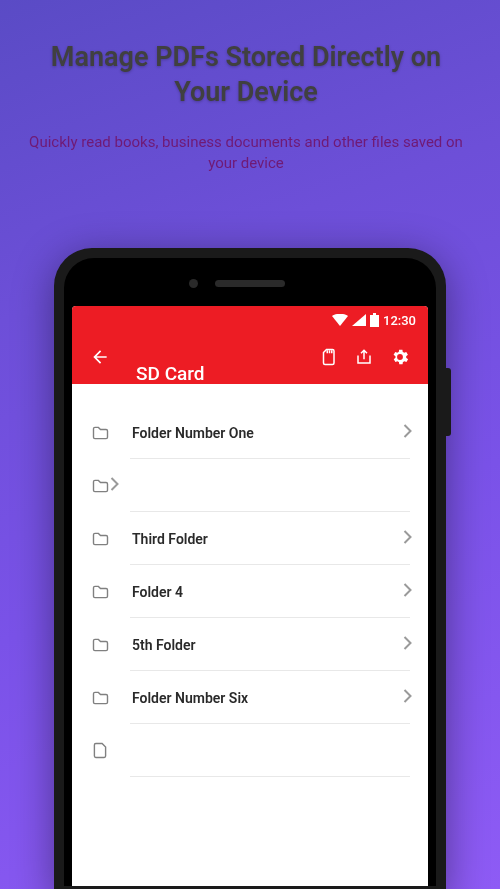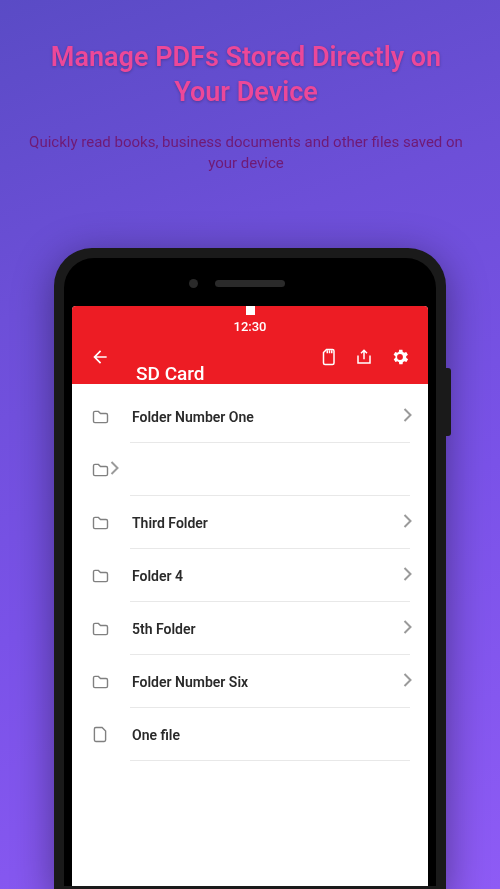--- a/index.html
+++ b/index.html
@@ -5,21 +5,21 @@
   * { box-sizing: border-box; margin: 0; padding: 0; }
   body {
     width: 500px;
     height: 889px;
     background: linear-gradient(160deg, #5a4bc5 0%, #6d4fd8 30%, #7a52e8 60%, #8e5bf5 100%);
     font-family: -apple-system, BlinkMacSystemFont, 'Segoe UI', Roboto, Arial, sans-serif;
     overflow: hidden;
     position: relative;
   }
   .headline {
-    color: #ec4899;
+    color: #404040;
     text-align: center;
     font-size: 27px;
     font-weight: 600;
     padding: 40px 38px 0 30px;
     line-height: 1.3;
     text-shadow: 0 1px 3px rgba(0,0,0,0.25);
   }
   .subhead {
     color: #701a75;
     text-align: center;
@@ -83,21 +83,20 @@
     background: #ed1c24;
     height: 28px;
     display: flex;
     justify-content: flex-end;
     align-items: center;
     padding: 0 12px;
     gap: 4px;
     color: #fff;
     font-size: 13px;
     font-weight: 500;
-    flex-direction: column;
   }
   .statusbar svg { display:block; }
   .appbar {
     background: #ed1c24;
     height: 50px;
     display: flex;
     align-items: center;
     padding: 0 10px;
     color: #fff;
   }
@@ -111,21 +110,21 @@
   .icon-btn {
     width: 36px;
     height: 36px;
     display: flex;
     align-items: center;
     justify-content: center;
     cursor: pointer;
   }
   .list {
     background: #fff;
-    padding-top: 6px;
+    padding-top: 22px;
   }
   .row {
     display: flex;
     align-items: center;
     height: 53px;
     padding: 0 16px 0 18px;
     cursor: pointer;
     position: relative;
   }
   .row-divider {
@@ -309,21 +308,20 @@
           <div class="row-divider"></div>
         </div>
 
 
         <div class="row">
           <span class="row-icon">
             <svg width="14" height="17" viewBox="0 0 20 24">
                 <path fill="none" stroke="#808080" stroke-width="2" d="M4 2h9l5 5v13a2 2 0 0 1-2 2H4a2 2 0 0 1-2-2V4a2 2 0 0 1 2-2z"></path>
               </svg>
           </span>
-          <span class="row-label">One file</span>
           <div class="row-divider"></div>
         </div>
 
       </div>
 
     </div>
   </div>
 </div>
 
 </body></html>

